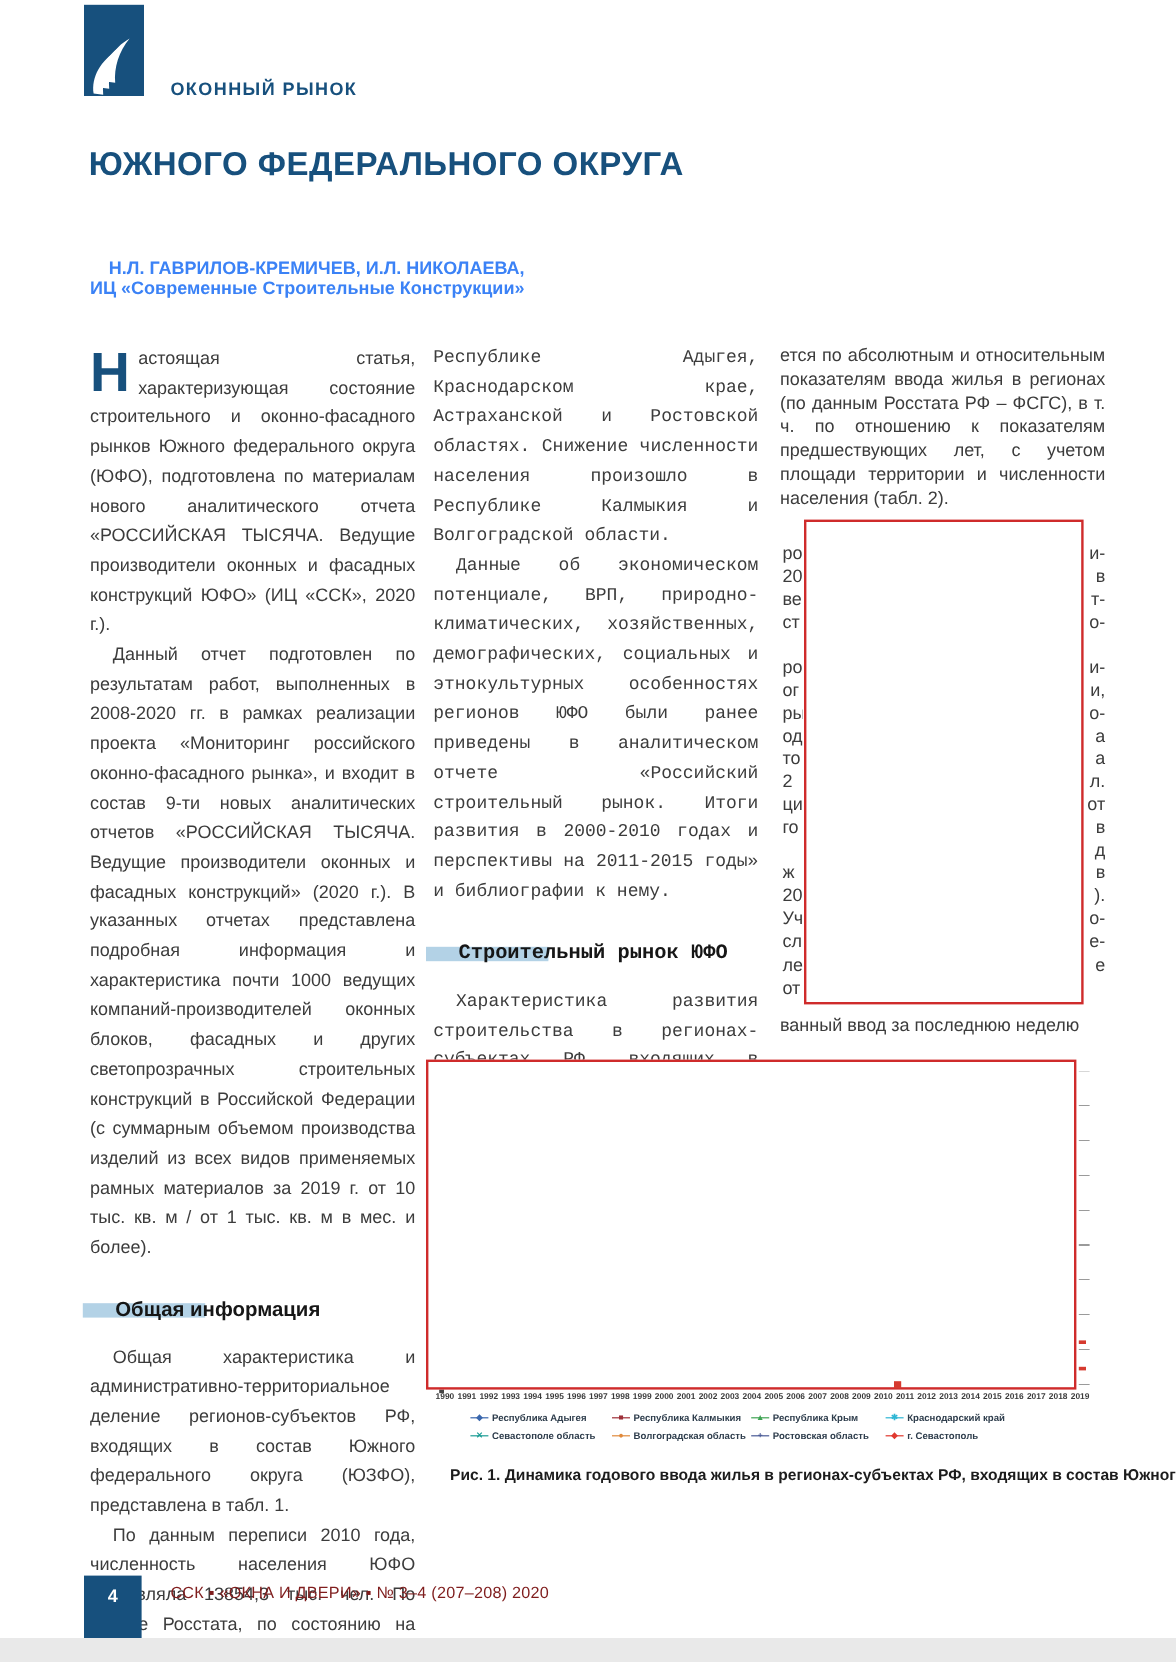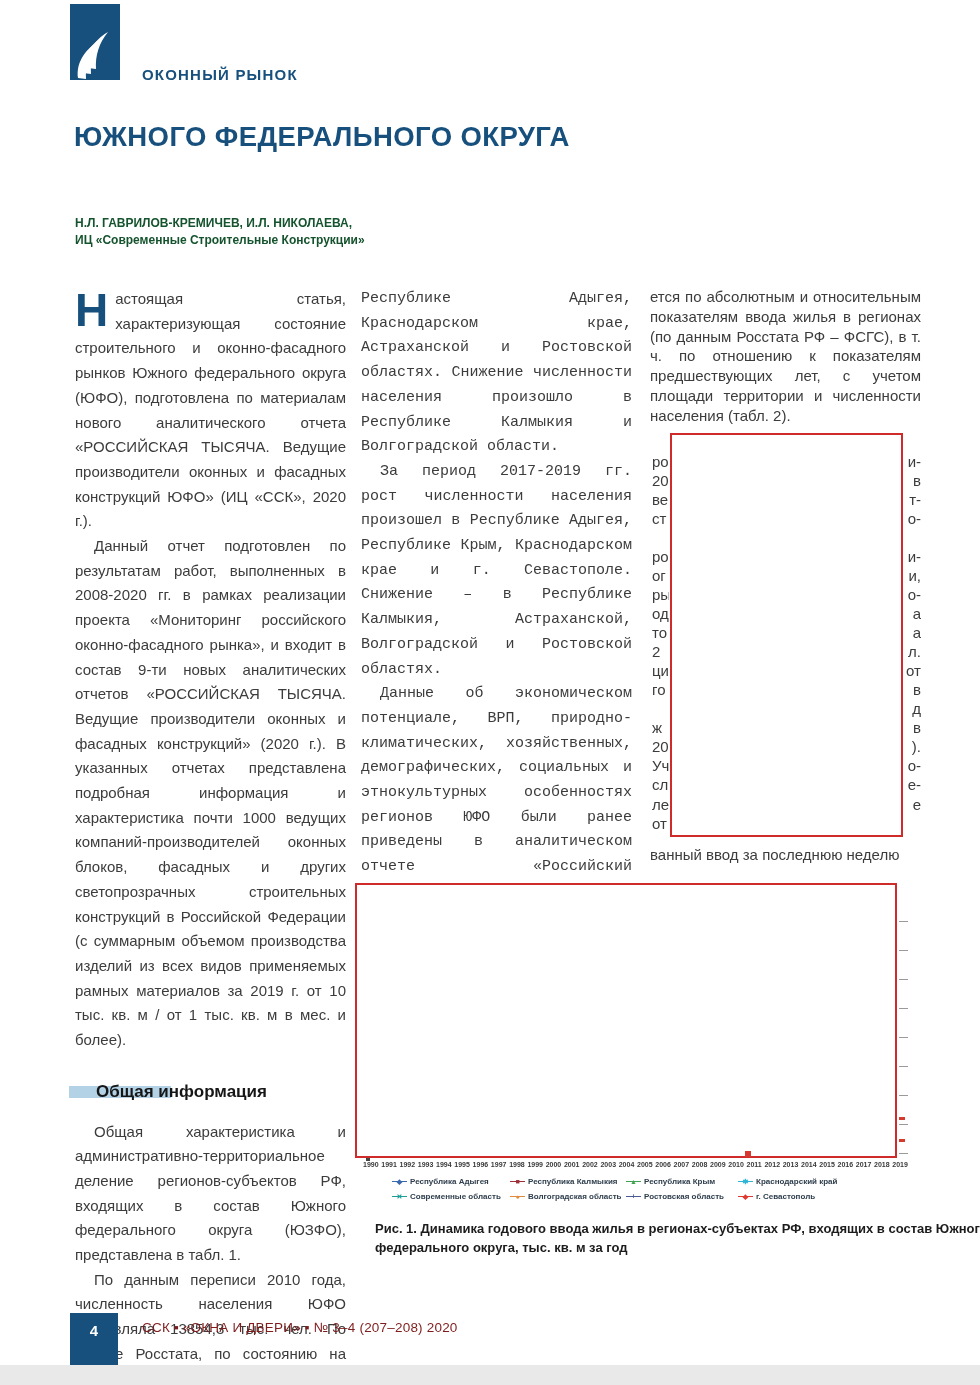--- a/index.html
+++ b/index.html
@@ -4,21 +4,21 @@
 <style>
   html,body{margin:0;padding:0;background:#e9e9e9;}
   .page{position:relative;width:980px;height:1365px;background:#ffffff;margin:0 auto;
         font-family:"Liberation Sans", sans-serif;overflow:hidden;}
   .abs{position:absolute;}
 
   
   .logo{left:70px;top:4px;width:50px;height:76px;background:#17507d;}
   .rubric{left:142px;top:66px;font-size:15px;font-weight:bold;color:#17507d;letter-spacing:1.2px;}
   .title{left:74px;top:120px;font-size:27.5px;line-height:33px;font-weight:bold;color:#17507d;letter-spacing:.4px;}
-  .authors{left:75px;top:215px;font-size:12px;font-weight:bold;line-height:17px;color:#14532d;}
+  .authors{left:75px;top:215px;font-size:15px;font-weight:bold;line-height:17px;color:#3b82f6;text-align:right;}
 
   
   .col{position:absolute;top:287px;width:271px;font-size:15px;line-height:24.7px;
        text-align:justify;color:#3c3c3c;}
   .col1{left:75px;}
   .col2{left:361px;font-family:Liberation Mono, monospace;}
   .col3{left:650px;line-height:19.8px;}
   .col p{margin:0;text-indent:19px;}
   .col p.nofirst{text-indent:0;}
   .dropcap{float:left;font-size:46px;line-height:40px;padding:3px 7px 0 0;color:#17507d;font-weight:bold;}
@@ -88,21 +88,20 @@
     <p class="nofirst"><span class="dropcap">Н</span><span>астоящая статья, характеризующая состояние строительного и оконно-фасадного рынков Южного федерального округа (ЮФО), подготовлена по материалам нового аналитического отчета «РОССИЙСКАЯ ТЫСЯЧА. Ведущие производители оконных и фасадных конструкций ЮФО» (ИЦ «ССК», 2020 г.).</span></p>
     <p>Данный отчет подготовлен по результатам работ, выполненных в 2008-2020 гг. в рамках реализации проекта «Мониторинг российского оконно-фасадного рынка», и входит в состав 9-ти новых аналитических отчетов «РОССИЙСКАЯ ТЫСЯЧА. Ведущие производители оконных и фасадных конструкций» (2020 г.). В указанных отчетах представлена подробная информация и характеристика почти 1000 ведущих компаний-производителей оконных блоков, фасадных и других светопрозрачных строительных конструкций в Российской Федерации (с суммарным объемом производства изделий из всех видов применяемых рамных материалов за 2019 г. от 10 тыс. кв. м / от 1 тыс. кв. м в мес. и более).</p>
     <h2 class="sec"><i></i><span>Общая информация</span></h2>
     <p>Общая характеристика и административно-территориальное деление регионов-субъектов РФ, входящих в состав Южного федерального округа (ЮЗФО), представлена в табл. 1.</p>
     <p>По данным переписи 2010 года, численность населения ЮФО составляла 13854,3 тыс. чел. По оценке Росстата, по состоянию на 01.01.2020 г. население ЮФО составило 16466,1 тыс. чел. (на 01.01.2016 г. – 14044,6 тыс. чел.; на 01.01.2017 г. – 16428,5 тыс. чел.). Увеличение численности населения ЮФО на 2,4 млн. чел. в 2016 г. произошло за счет включения в его состав Республики Крым и г. Севастополя.</p>
 
   </div>
 
   <div class="col col2">
     <p class="nofirst">Республике Адыгея, Краснодарском крае, Астраханской и Ростовской областях. Снижение численности населения произошло в Республике Калмыкия и Волгоградской области.</p>
-    <p>За период 2017-2019 гг. рост численности населения произошел в Республике Адыгея, Республике Крым, Краснодарском крае и г. Севастополе. Снижение – в Республике Калмыкия, Астраханской, Волгоградской и Ростовской областях.</p>
     <p>Данные об экономическом потенциале, ВРП, природно-климатических, хозяйственных, демографических, социальных и этнокультурных особенностях регионов ЮФО были ранее приведены в аналитическом отчете «Российский строительный рынок. Итоги развития в 2000-2010 годах и перспективы на 2011-2015 годы» и библиографии к нему.</p>
     <h2 class="sec"><i></i><span>Строительный рынок ЮФО</span></h2>
     <p>Характеристика развития строительства в регионах-субъектах РФ, входящих в состав округа, оценива-</p>
   </div>
 
   <div class="col col3">
     <p class="nofirst clip1">ется по абсолютным и относительным показателям ввода жилья в регионах (по данным Росстата РФ – ФСГС), в т. ч. по отношению к показателям предшествующих лет, с учетом площади территории и численности населения (табл. 2).</p>
     <div>
 
     <div class="frow" style="top: 165px;">
@@ -250,21 +249,21 @@
       <div class="litem">
       <span class="lmark" style="color: rgb(47, 182, 212);">
           <span class="g">✱</span>
         </span>
       <span class="llabel">Краснодарский край</span>
     </div>
       <div class="litem">
       <span class="lmark" style="color: rgb(29, 157, 150);">
           <span class="g">✕</span>
         </span>
-      <span class="llabel">Современные область</span>
+      <span class="llabel">Севастополе область</span>
     </div>
       <div class="litem">
       <span class="lmark" style="color: rgb(224, 138, 60);">
           <span class="g">●</span>
         </span>
       <span class="llabel">Волгоградская область</span>
     </div>
       <div class="litem">
       <span class="lmark" style="color: rgb(74, 90, 150);">
           <span class="g">+</span>
@@ -274,19 +273,18 @@
       <div class="litem">
       <span class="lmark" style="color: rgb(224, 57, 47);">
           <span class="g">◆</span>
         </span>
       <span class="llabel">г. Севастополь</span>
     </div>
     </div>
 
   <div class="abs caption">
     <div>Рис. 1. Динамика годового ввода жилья в регионах-субъектах РФ, входящих в состав Южного</div>
-    <div>федерального округа, тыс. кв. м за год</div>
   </div>
 
   <div class="abs pagenum">4</div>
   <div class="abs footer-text">ССК ▪ «ОКНА И ДВЕРИ» ▪ № 3–4 (207–208) 2020</div>
 
 </div>
 
 </body></html>

